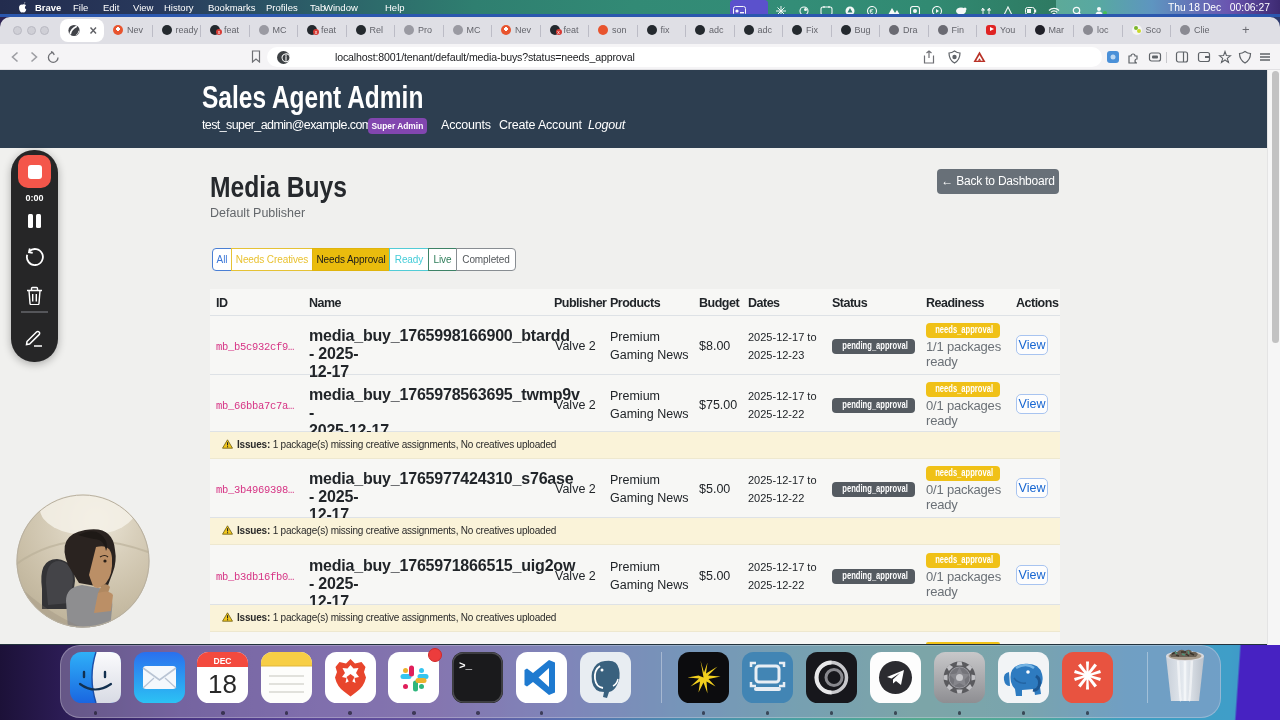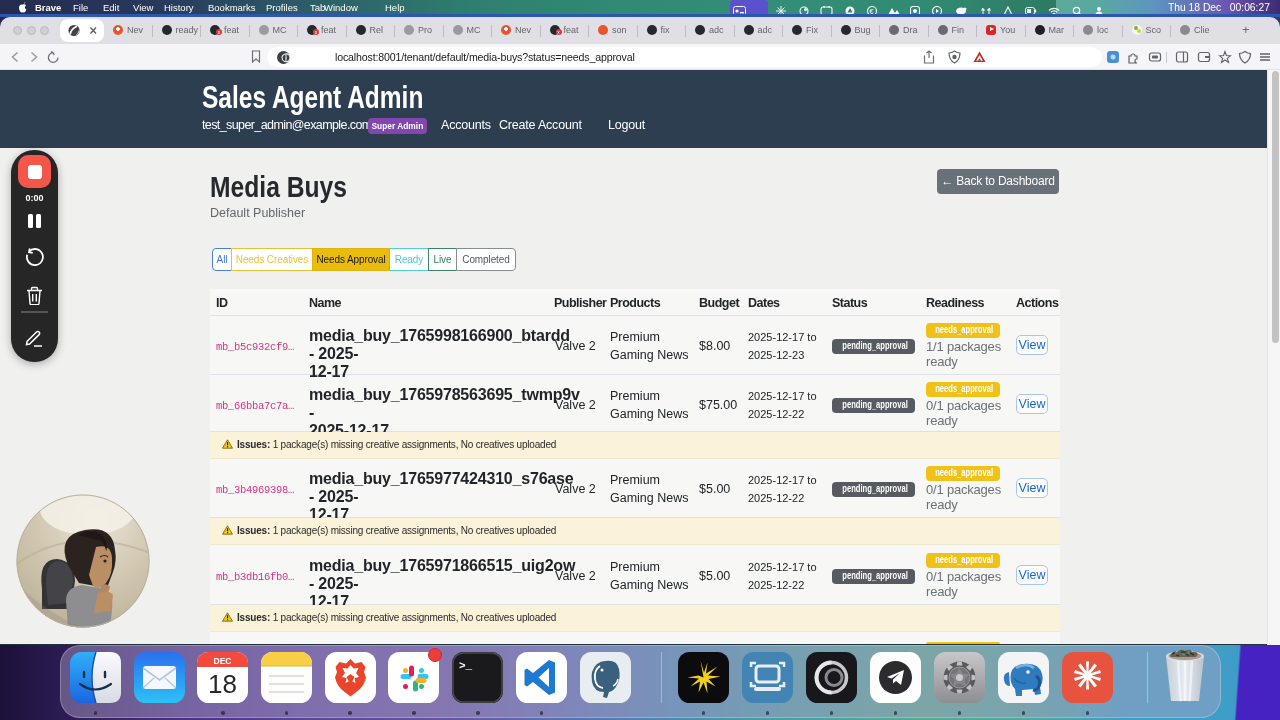--- a/index.html
+++ b/index.html
@@ -401,21 +401,21 @@
         </svg></span>
       <span style="position:absolute;left:1166px;top:8px;width:1px;height:11px;background:#c8c8cc;"></span>
   </div>
 
   <div id="appheader">
     <h1>Sales Agent Admin</h1>
     <span class="h2i" style="left:202px;letter-spacing:-0.6px;">test_super_admin@example.com</span>
     <span class="badge-sa"><span style="display:inline-block;transform:scaleX(0.88);font-size:9.5px;">Super Admin</span></span>
     <span class="h2i" style="left:441px;">Accounts</span>
     <span class="h2i" style="left:499px;">Create Account</span>
-    <span class="h2i" style="left:608px;">Logout</span>
+    <span class="h2i" style="left:588px;font-style:italic;">Logout</span>
   </div>
 
   <div id="page">
     <h2>Media Buys</h2>
     <div id="subtitle">Default Publisher</div>
     <div id="backbtn">← Back to Dashboard</div>
     <div id="filters">
       <div class="fbtn all">All</div>
       <div class="fbtn nc">Needs Creatives</div>
       <div class="fbtn na">Needs Approval</div>

